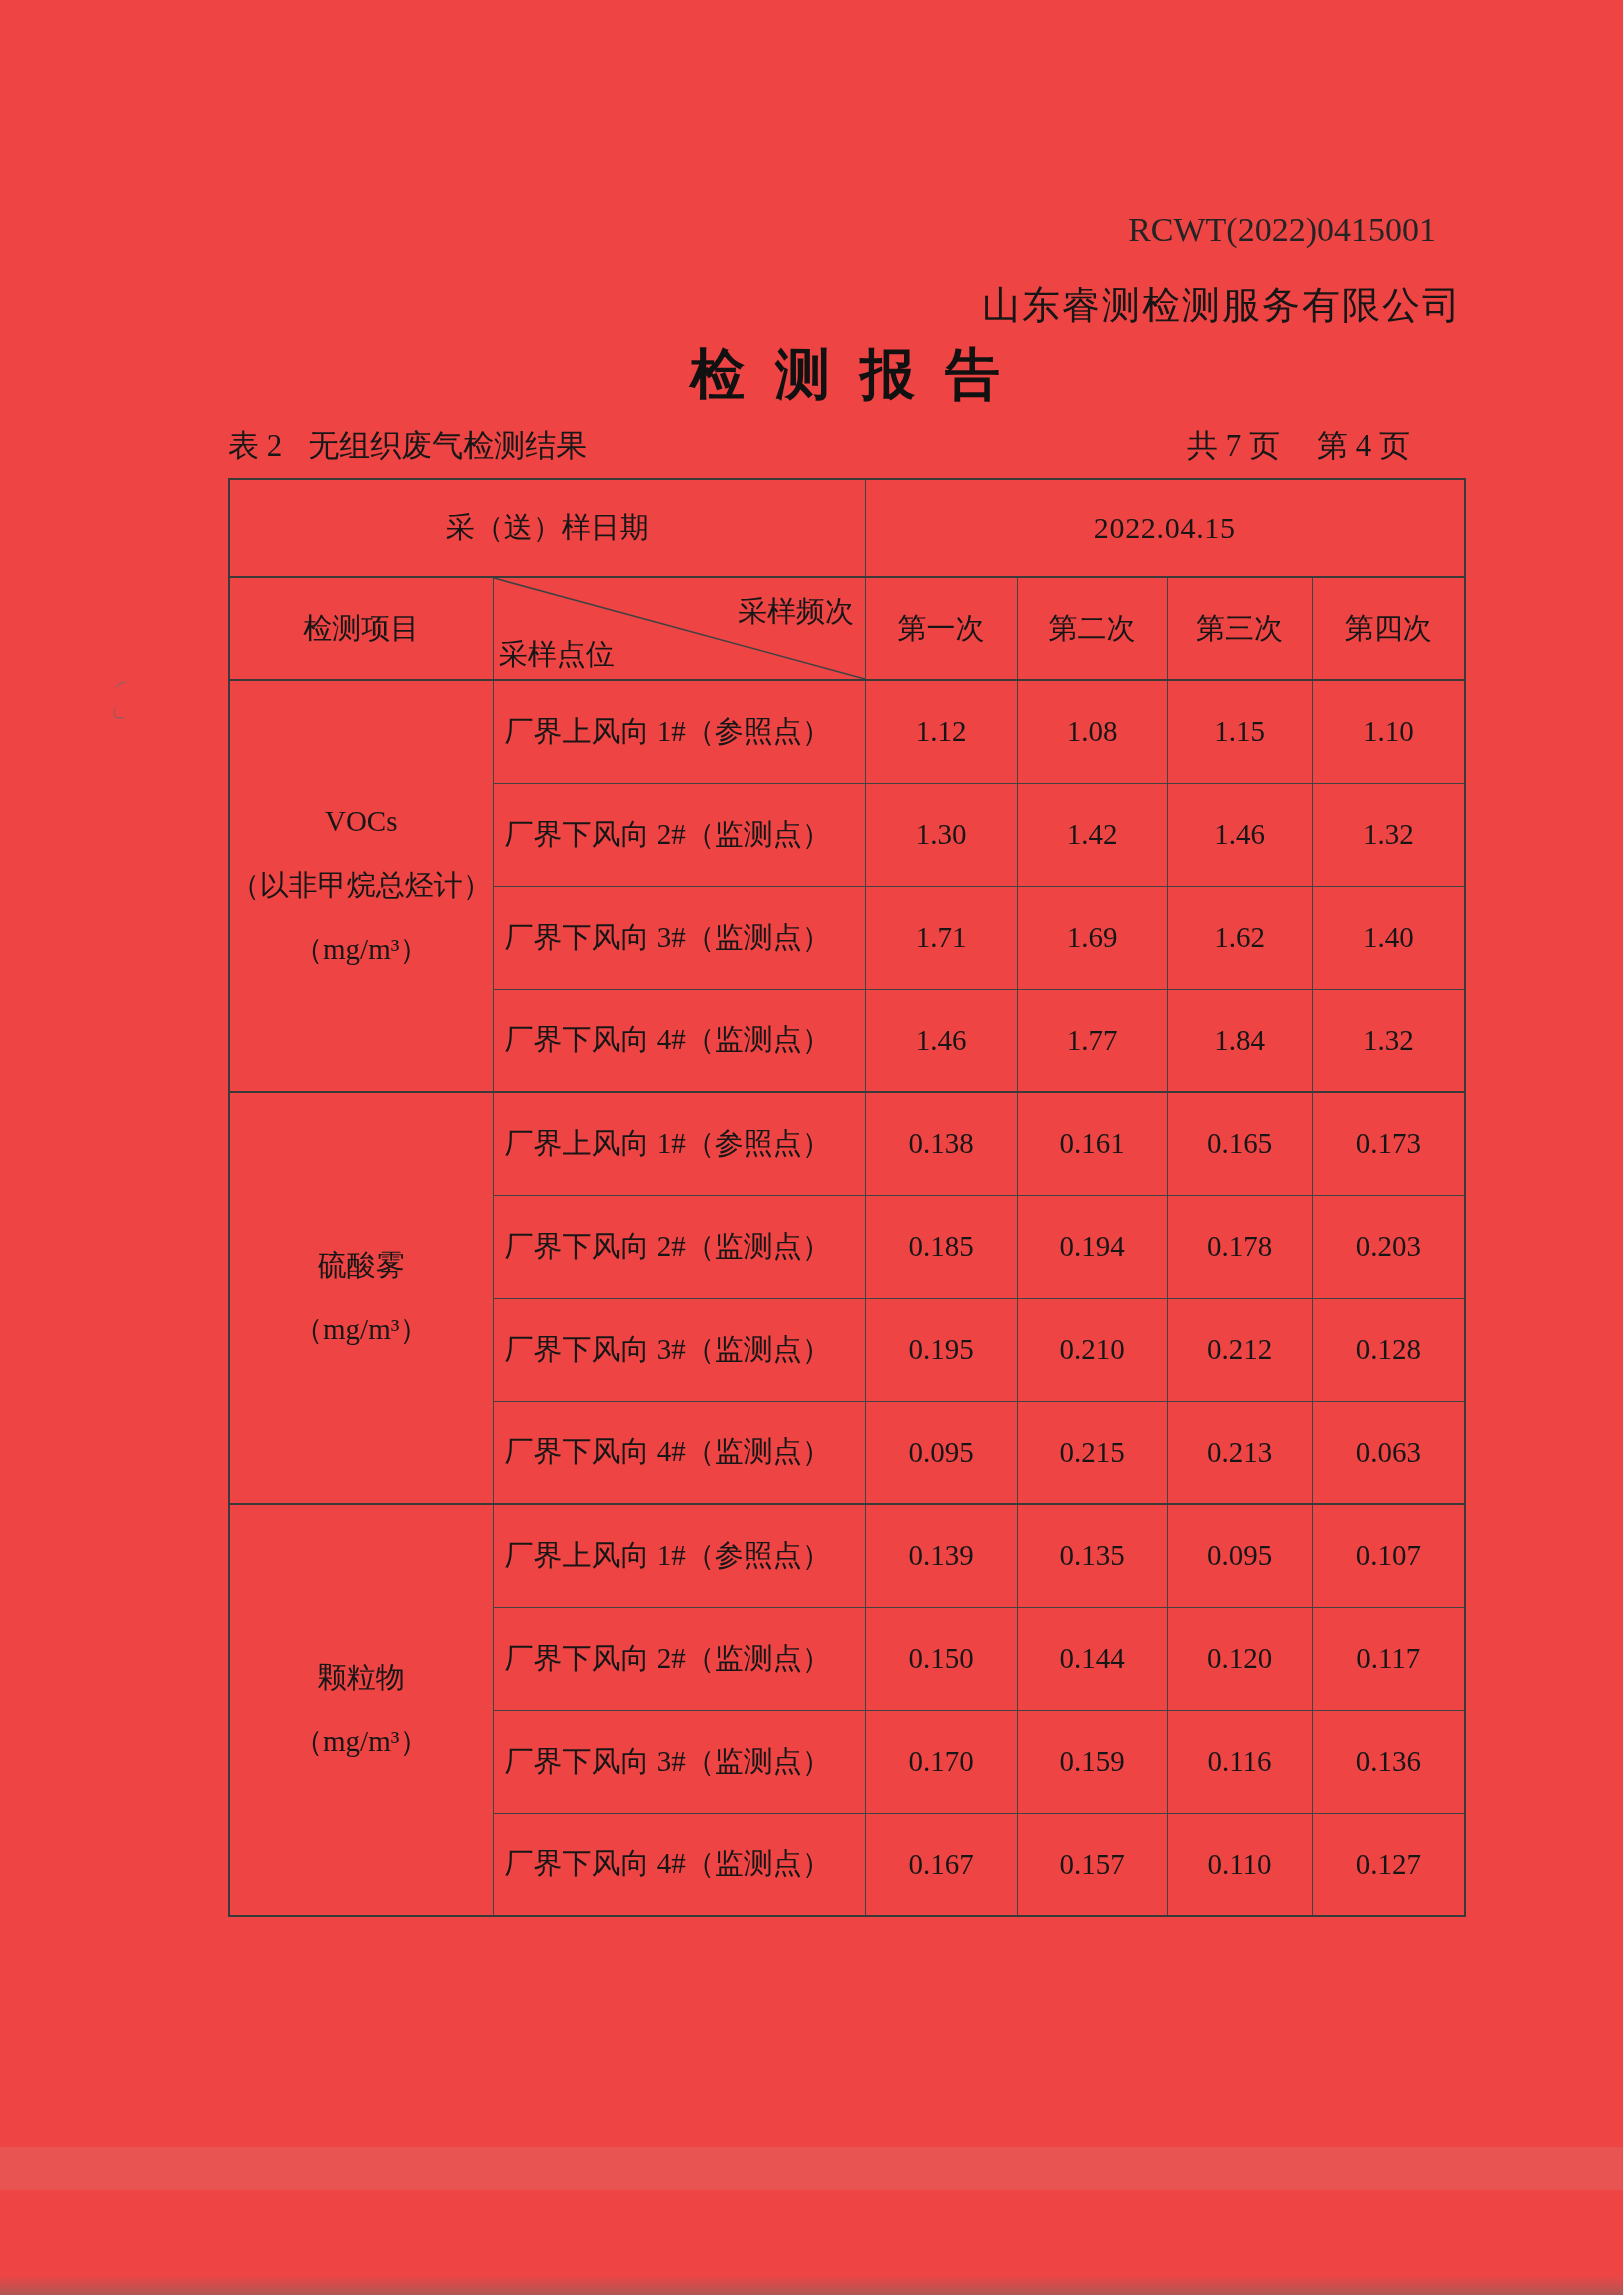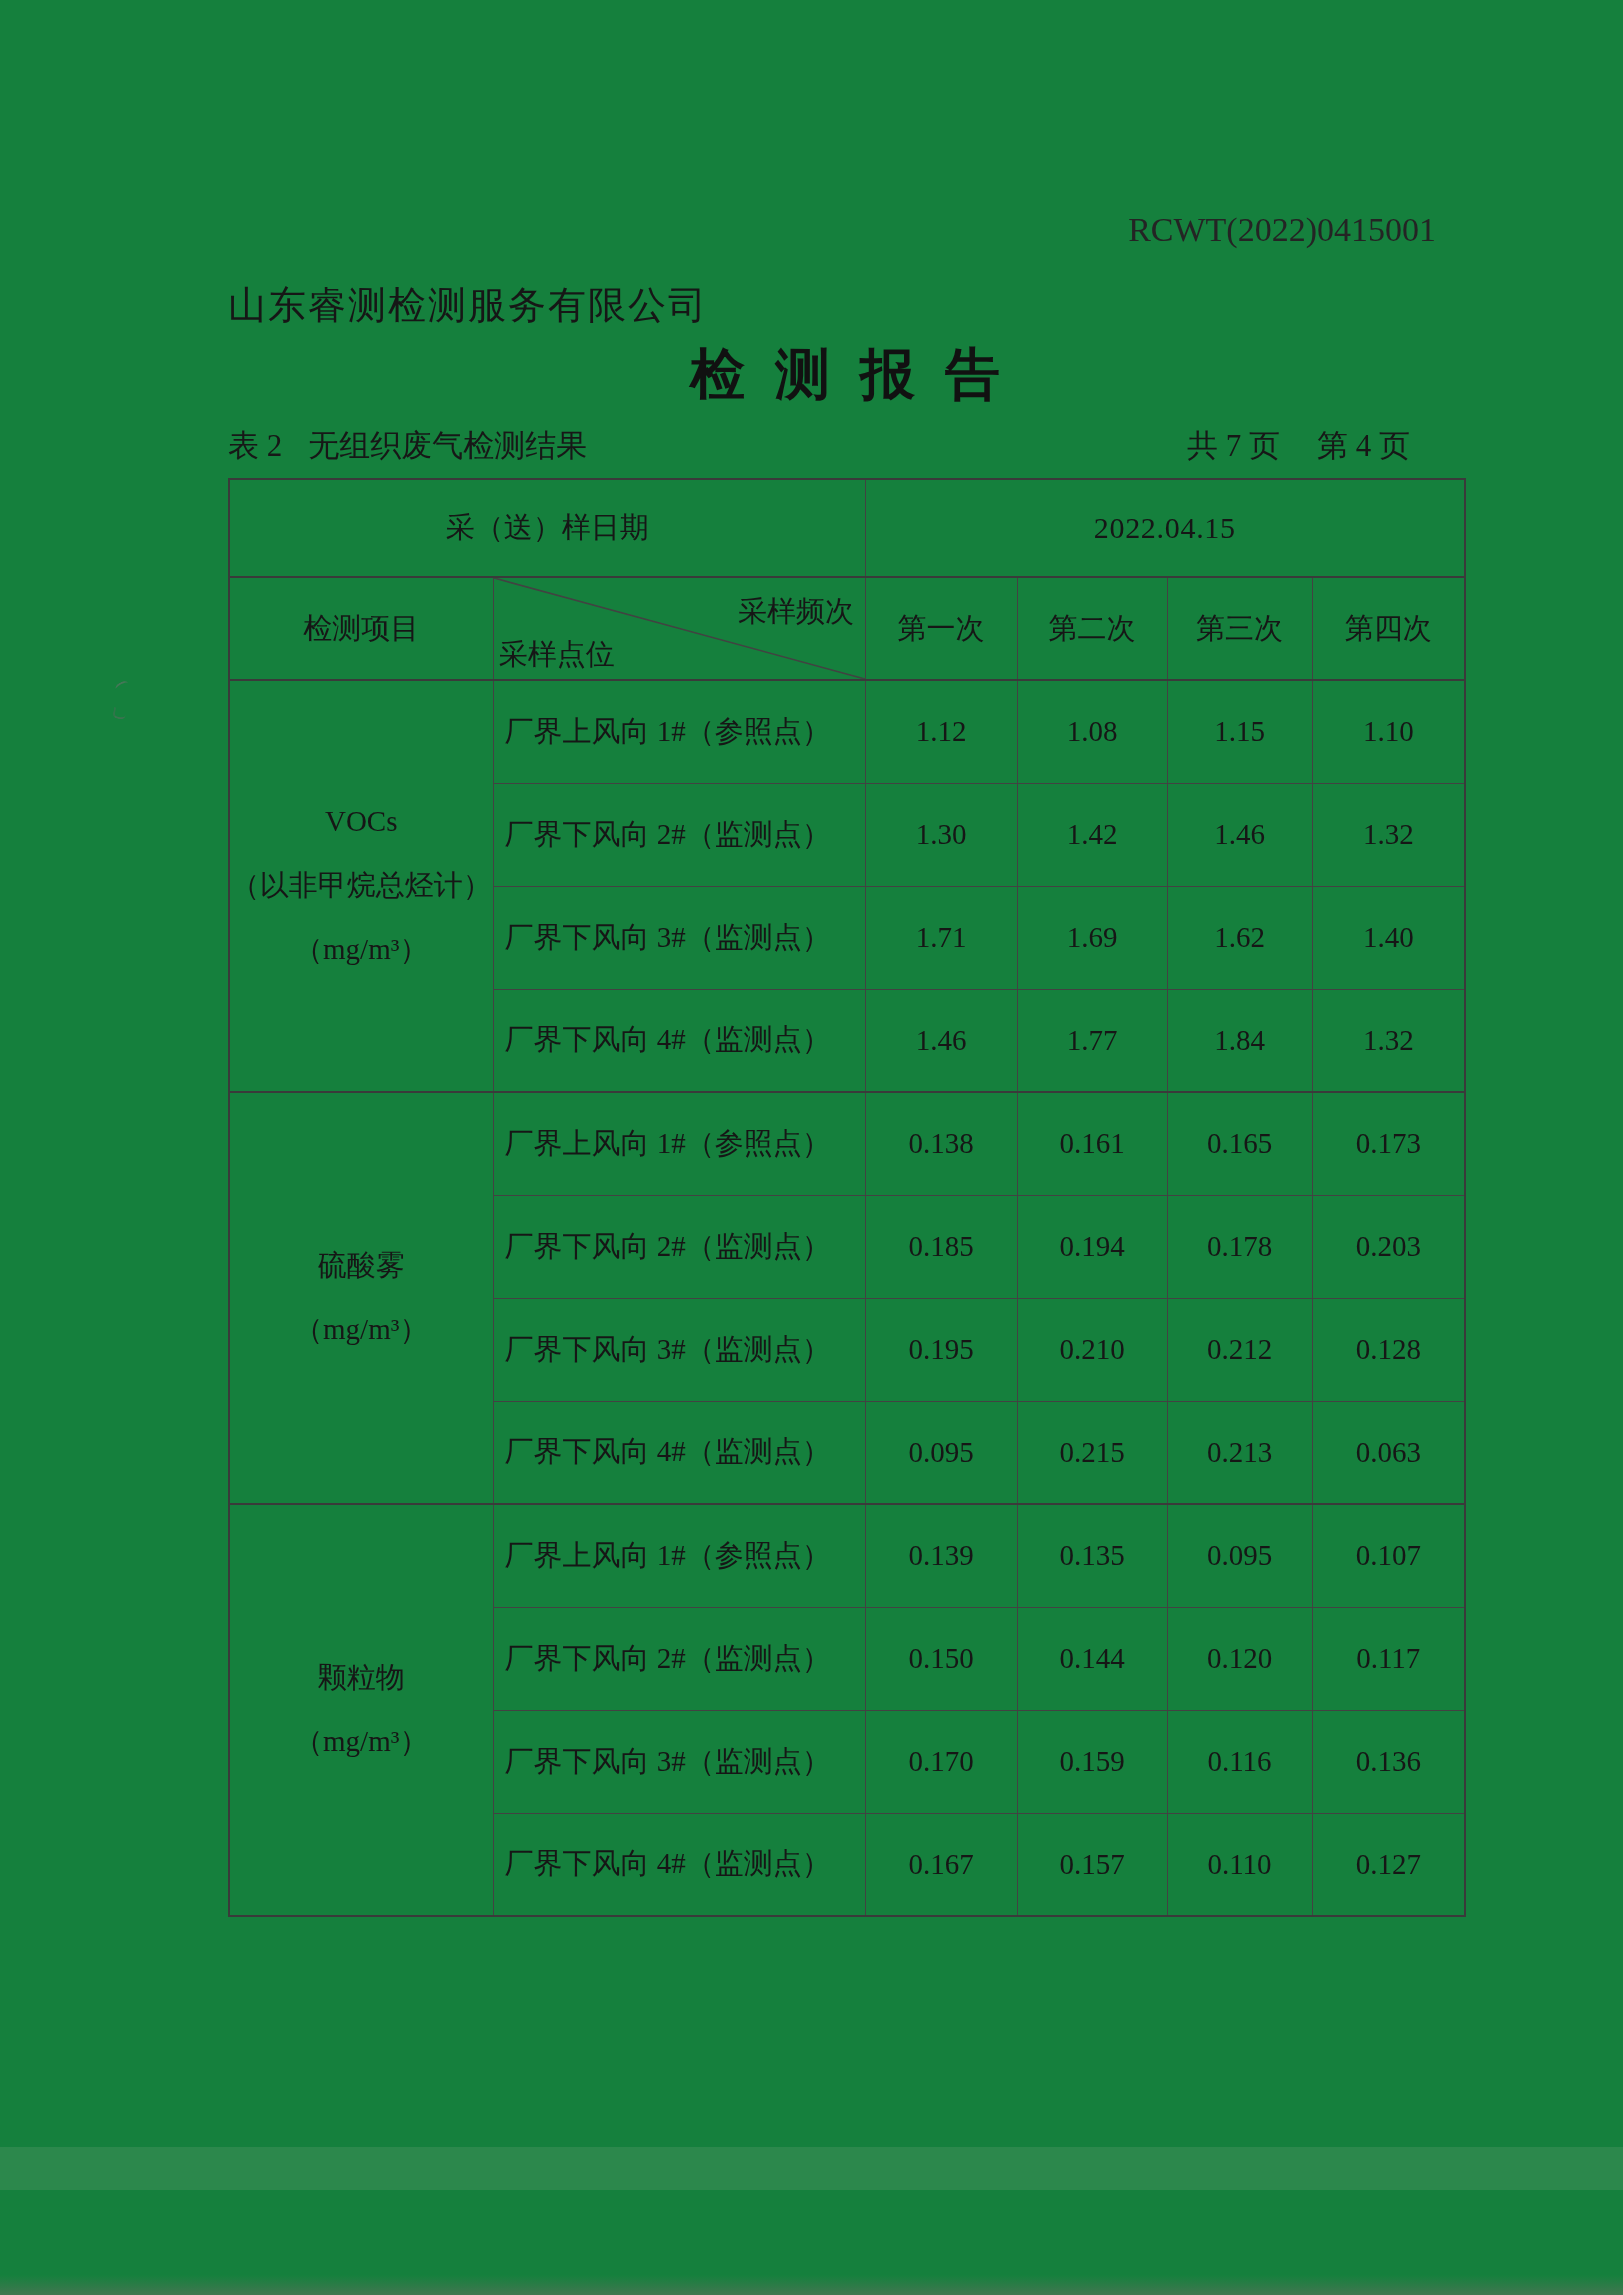--- a/index.html
+++ b/index.html
@@ -4,41 +4,41 @@
 <style>
   html, body { margin: 0; padding: 0; }
   body {
     width: 1623px; height: 2295px;
     background: #eef0ee;
     font-family: "Liberation Serif", "DejaVu Serif", serif;
   }
   .page {
     position: relative;
     width: 1623px; height: 2295px;
-    background: #15803d;
+    background: #ef4444;
     overflow: hidden;
     color: #1b1b1b;
   }
   .content {
     position: absolute;
     left: 228px; top: 0;
     width: 1234px; height: 2295px;
   }
   .report-number {
     position: absolute;
     top: 211px; right: 26px;
     font-size: 34px;
     letter-spacing: 0px;
     color: #242424;
     white-space: nowrap;
   }
   .company-name {
     position: absolute;
     top: 280px; left: 0; width: 100%;
-    text-align: left;
+    text-align: right;
     font-size: 38px;
     letter-spacing: 2px;
     color: #161616;
     white-space: nowrap;
     font-family: Liberation Serif, serif;
   }
   .report-title {
     position: absolute;
     top: 338px; left: 0; width: 100%;
     margin: 0;

